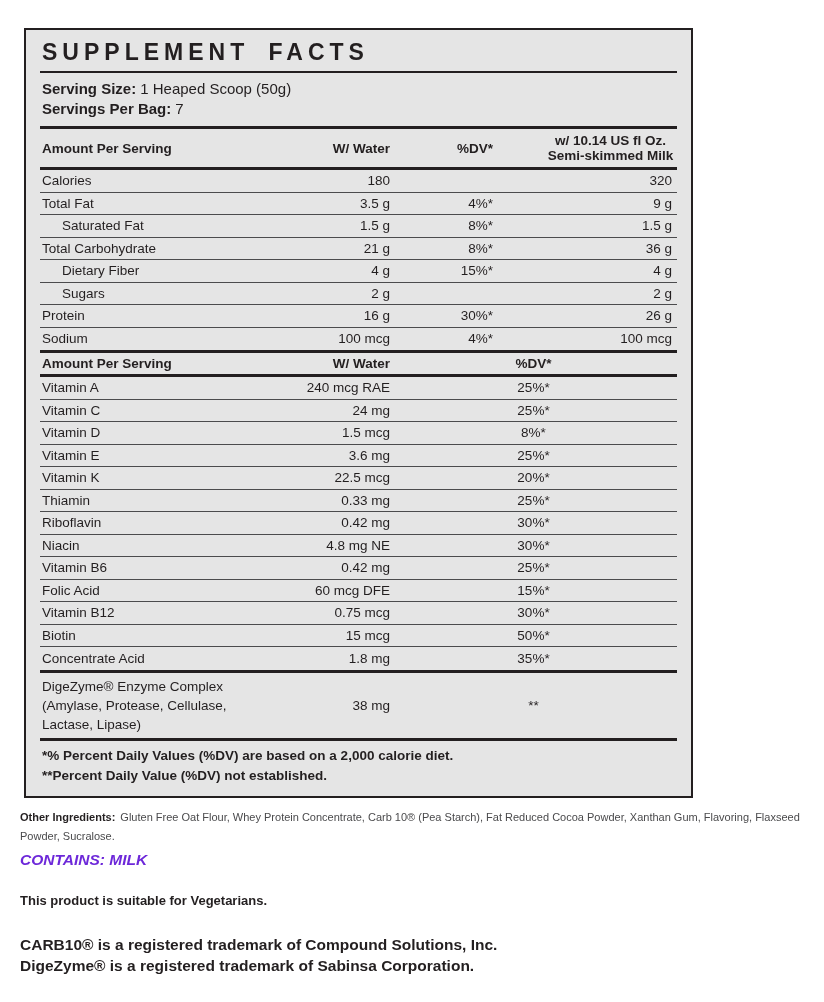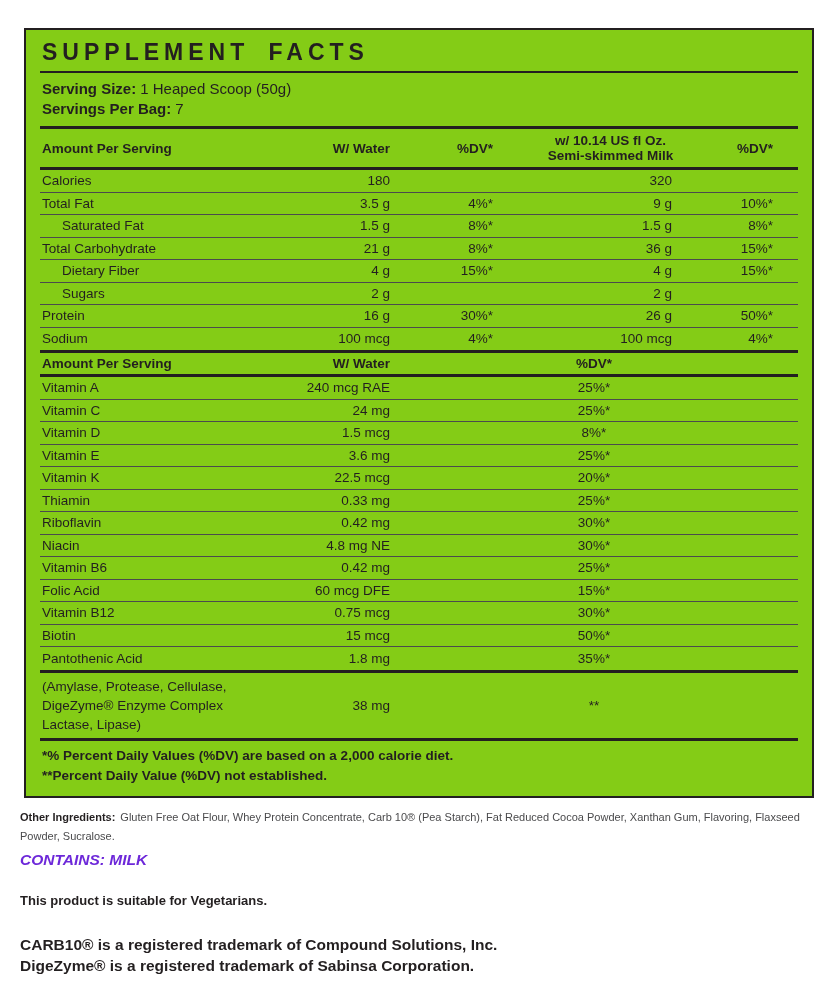--- a/index.html
+++ b/index.html
@@ -1,21 +1,21 @@
 <!DOCTYPE html>
 <html><head>
 <meta charset="utf-8">
 <style>
   * { margin:0; padding:0; box-sizing:border-box; }
   html,body { width:824px; height:1002px; background:#ffffff;
     font-family:"Liberation Sans", sans-serif; color:#231f20; }
   body { position:relative; }
 
-  .panel { position:absolute; left:24px; top:28px; width:790px; height:770px;
-    border:2px solid #231f20; padding:0 14px; background:#84cc16; overflow:hidden; }
+  .panel { position:absolute; left:24px; top:28px; width:669px; height:770px;
+    border:2px solid #231f20; padding:0 14px; background:#e5e5e5; overflow:hidden; }
 
   .sf-title { padding:9px 2px 6px 2px; font-size:23px; font-weight:700;
     letter-spacing:5px; word-spacing:8px; border-bottom:2px solid #231f20; line-height:26px; }
 
   .serving { padding:6px 2px 7px 2px; font-size:15px; line-height:20px; }
   .serving .lbl { font-weight:700; margin-right:4px; }
 
   .bar { height:3px; background:#231f20; }
 
   .row { display:grid; align-items:center; height:22.5px; font-size:13.5px;
@@ -201,32 +201,32 @@
         <div class="c-name">Vitamin B12</div>
         <div class="c-val">0.75 mcg</div>
         <div class="c-center">30%*</div>
       </div>
       <div class="row r3">
         <div class="c-name">Biotin</div>
         <div class="c-val">15 mcg</div>
         <div class="c-center">50%*</div>
       </div>
       <div class="row r3">
-        <div class="c-name">Pantothenic Acid</div>
+        <div class="c-name">Concentrate Acid</div>
         <div class="c-val">1.8 mg</div>
         <div class="c-center">35%*</div>
       </div>
     </div>
 
   <div class="bar"></div>
 
   <div class="complex">
     <div class="lines">
+        <div>DigeZyme® Enzyme Complex</div>
         <div>(Amylase, Protease, Cellulase,</div>
-        <div>DigeZyme® Enzyme Complex</div>
         <div>Lactase, Lipase)</div>
       </div>
     <div class="c-val">38 mg</div>
     <div class="c-center">**</div>
   </div>
 
   <div class="bar"></div>
 
   <div class="footnotes">
       <div>*% Percent Daily Values (%DV) are based on a 2,000 calorie diet.</div>

